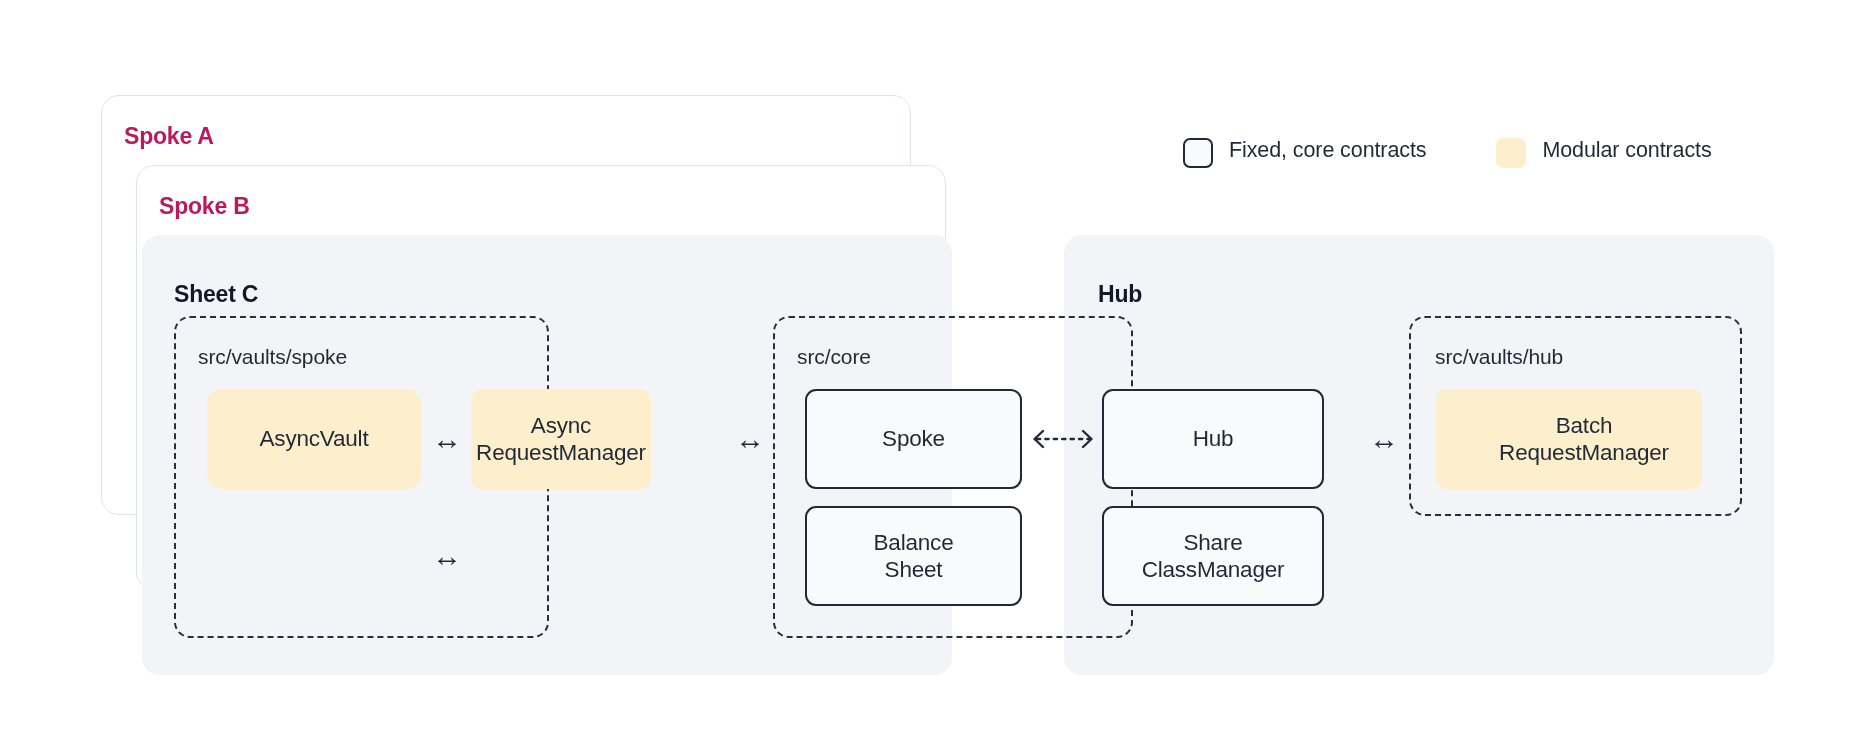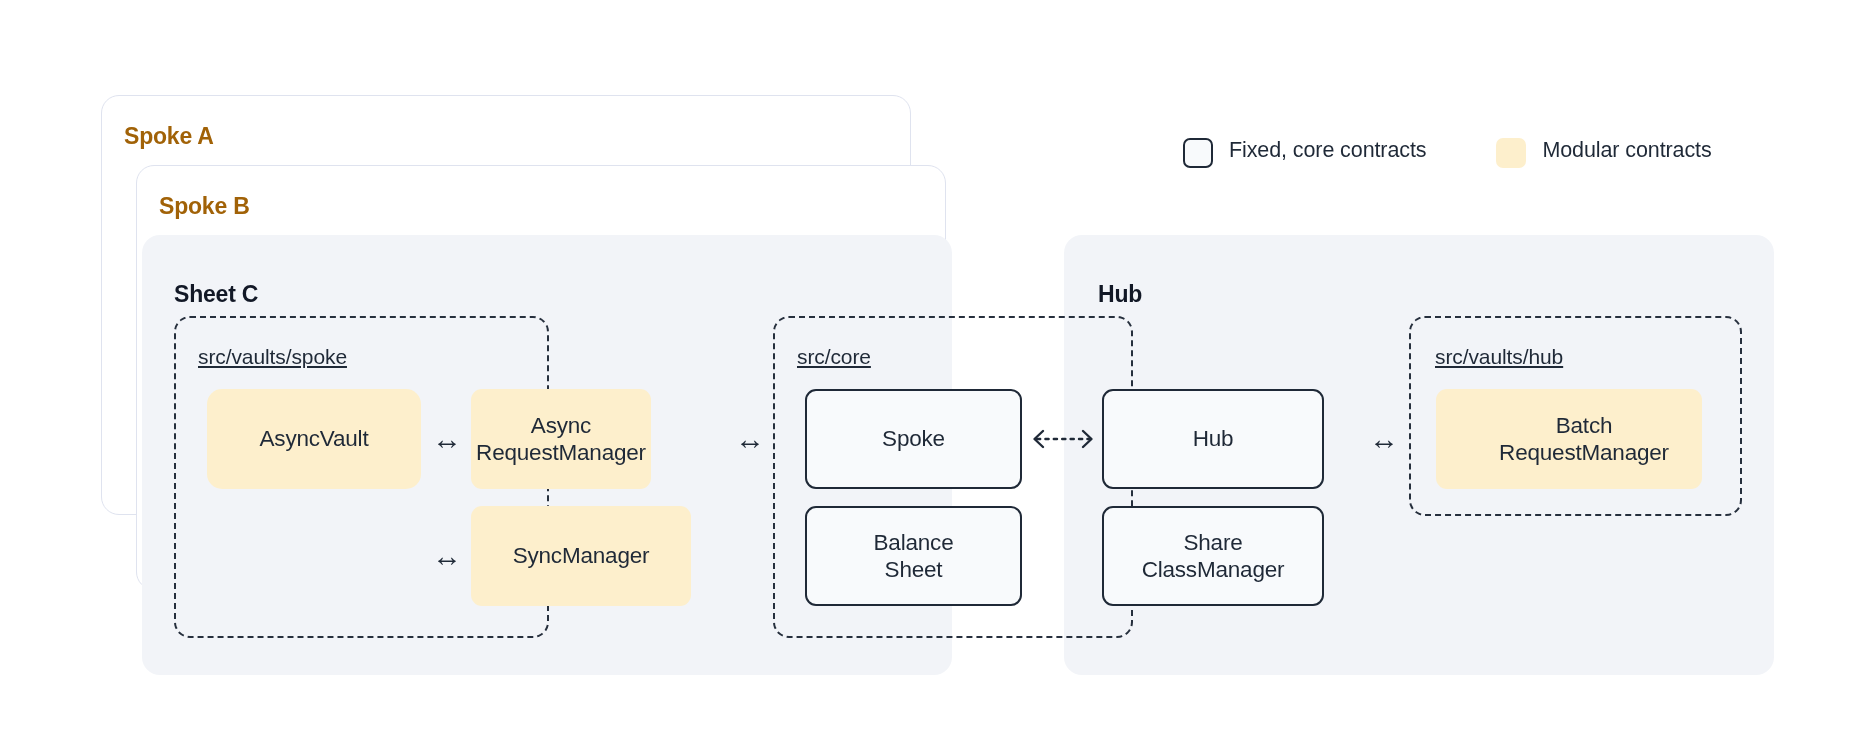--- a/index.html
+++ b/index.html
@@ -54,21 +54,21 @@
   .spoke-card {
     position: absolute;
     background: #ffffff;
     border: 1.6px solid #dfe3ef;
     border-radius: 18px;
   }
   .spoke-card-label {
     position: absolute;
     font-size: 23px;
     font-weight: 600;
-    color: #a16207;
+    color: #be185d;
     letter-spacing: -0.2px;
   }
 
   #spoke-card-a {
     left: 101px;
     top: 95px;
     width: 810px;
     height: 420px;
   }
   #spoke-card-a .spoke-card-label { left: 22px; top: 27px; }
@@ -116,21 +116,20 @@
     position: absolute;
     border: 2.4px dashed #262f3d;
     border-radius: 16px;
   }
   .module-group-label {
     position: absolute;
     font-size: 21px;
     color: #1f2937;
     letter-spacing: -0.1px;
     white-space: nowrap;
-    text-decoration: underline;
   }
 
   #group-vaults-spoke {
     left: 174px;
     top: 316px;
     width: 375px;
     height: 322px;
   }
   #group-vaults-spoke .module-group-label { left: 22px; top: 27px; }
 
@@ -253,21 +252,20 @@
 
   <div class="module-group" id="group-vaults-hub">
     <span class="module-group-label">src/vaults/hub</span>
   </div>
 
   <div class="node modular" id="node-async-vault">AsyncVault</div>
 
   <div class="node modular" id="node-async-req-manager">Async<br>RequestManager</div>
 
 
-  <div class="node modular" id="node-sync-manager">SyncManager</div>
 
   <div class="node core" id="node-spoke">Spoke</div>
 
   <div class="node core" id="node-balance-sheet">Balance<br>Sheet</div>
 
   <div class="node core" id="node-hub">Hub</div>
 
   <div class="node core" id="node-share-class">Share<br>ClassManager</div>
 
   <div class="node modular" id="node-batch-req-manager">Batch<br>RequestManager</div>

